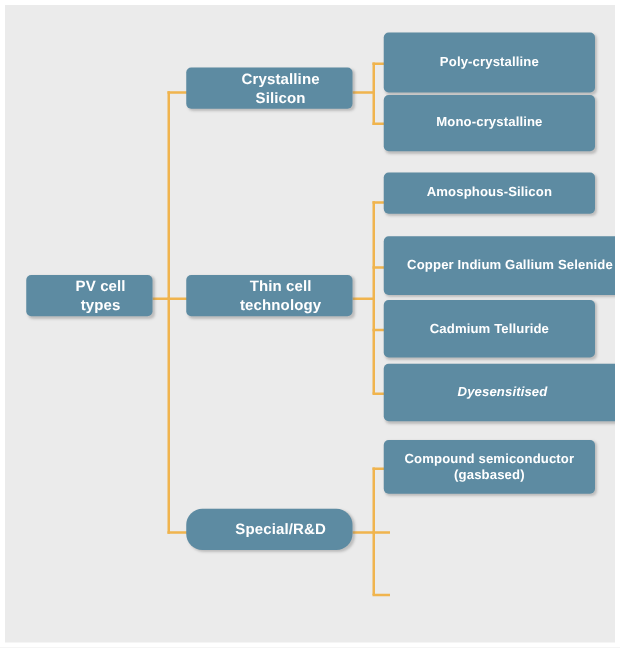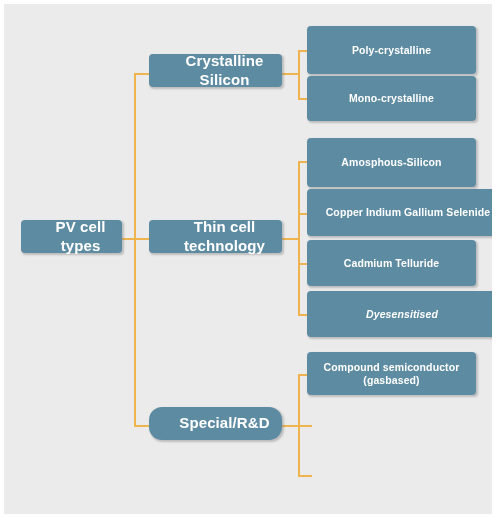--- a/index.html
+++ b/index.html
@@ -33,21 +33,21 @@
     align-items: center;
     justify-content: center;
     text-align: center;
     line-height: 1.22;
     letter-spacing: 0.1px;
     box-shadow: 1.5px 1.5px 2px rgba(120,120,120,0.40);
     padding: 2px 6px;
   }
   .node.root,
   .node.branch {
-    font-size: 15px;
+    font-size: 12px;
     padding-left: 24px;
   }
   .node.leaf {
     font-size: 10.5px;
   }
   .conn {
     position: absolute;
     background: #f0b44e;
   }
   .conn.h { height: 2px; }
@@ -91,21 +91,21 @@
   <div class="node branch" style="left:145px; top:50px; width:133px; height:33px;">Crystalline Silicon</div>
 
   <div class="node branch" style="left:145px; top:216px; width:133px; height:33px;">Thin cell technology</div>
 
   <div class="node branch" style="left:145px; top:403px; width:133px; height:33px;border-radius:13px;">Special/R&amp;D</div>
 
   <div class="node leaf" style="left:303px; top:22px; width:169px; height:48px;">Poly-crystalline</div>
 
   <div class="node leaf" style="left:303px; top:72px; width:169px; height:45px;">Mono-crystalline</div>
 
-  <div class="node leaf" style="left:303px; top:134px; width:169px; height:49px;">Amosphous-Silicon</div>
+  <div class="node leaf" style="left:303px; top:134px; width:169px; height:33px;">Amosphous-Silicon</div>
 
   <div class="node leaf" style="left:303px; top:185px; width:202px; height:47px;">Copper Indium Gallium Selenide</div>
 
   <div class="node leaf" style="left:303px; top:236px; width:169px; height:46px;">Cadmium Telluride</div>
 
   <div class="node leaf" style="left:303px; top:287px; width:190px; height:46px;font-style:italic;">Dyesensitised</div>
 
   <div class="node leaf" style="left:303px; top:348px; width:169px; height:43px;">Compound semiconductor (gasbased)</div>
 
 

